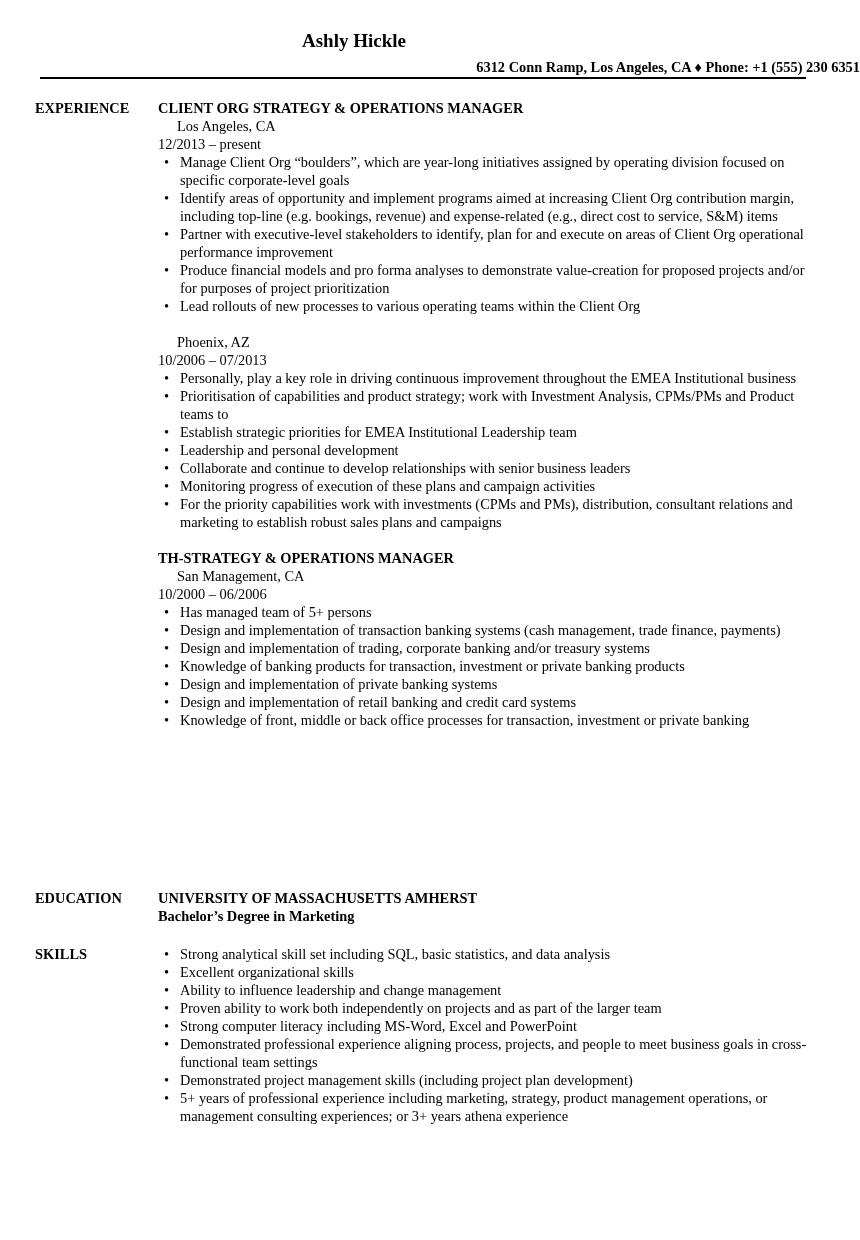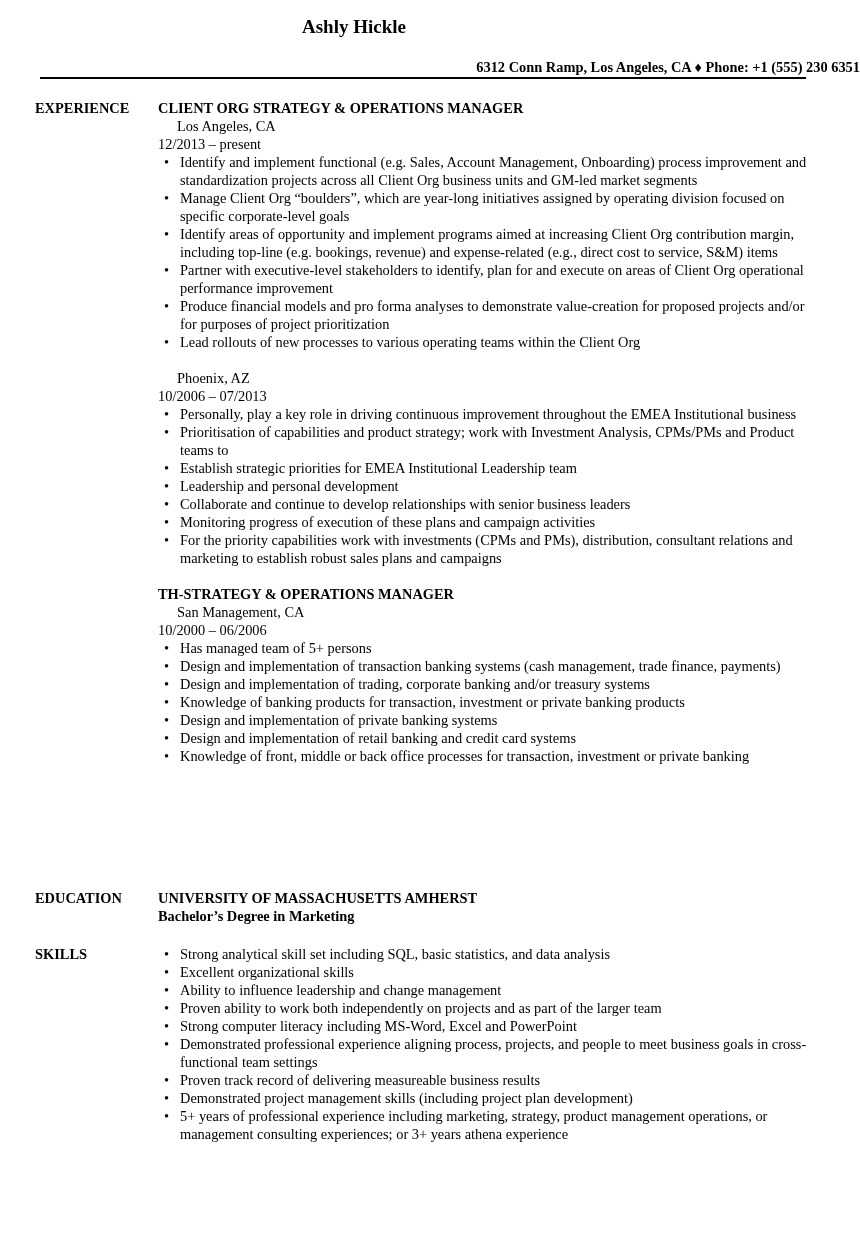--- a/index.html
+++ b/index.html
@@ -3,21 +3,21 @@
 <meta charset="utf-8">
 <style>
   html, body { margin: 0; padding: 0; background: #ffffff; }
   body {
     width: 860px; height: 1240px; position: relative; overflow: hidden;
     font-family: "Liberation Serif", "DejaVu Serif", serif;
     color: #000; font-size: 14.4px; line-height: 18px;
   }
   .header { position: absolute; left: 0; top: 0; width: 860px; }
   .name {
-    position: absolute; top: 15px; left: 0; width: 708px; text-align: center;
+    position: absolute; top: 29px; left: 0; width: 708px; text-align: center;
     font-weight: bold; font-size: 19px; line-height: 24px;
   }
   .contact {
     position: absolute; top: 58px; left: 0; width: 860px; text-align: right;
     font-weight: bold; font-size: 14.4px; line-height: 18px;
   }
   .rule {
     position: absolute; top: 77px; left: 40px; width: 766px; height: 2px; background: #000;
   }
   .section { position: absolute; left: 0; width: 860px; }
@@ -47,21 +47,20 @@
 
 <div class="section" style="top:99px;">
   <div class="section-label">EXPERIENCE</div>
   <div class="section-body">
 
     <div class="job">
       <div class="job-title">CLIENT ORG STRATEGY &amp; OPERATIONS MANAGER</div>
       <div class="job-loc">Los Angeles, CA</div>
       <div class="job-dates">12/2013 – present</div>
       <ul>
-        <li>Identify and implement functional (e.g. Sales, Account Management, Onboarding) process improvement and standardization projects across all Client Org business units and GM-led market segments</li>
         <li>Manage Client Org “boulders”, which are year-long initiatives assigned by operating division focused on specific corporate-level goals</li>
         <li>Identify areas of opportunity and implement programs aimed at increasing Client Org contribution margin, including top-line (e.g. bookings, revenue) and expense-related (e.g., direct cost to service, S&amp;M) items</li>
         <li>Partner with executive-level stakeholders to identify, plan for and execute on areas of Client Org operational performance improvement</li>
         <li>Produce financial models and pro forma analyses to demonstrate value-creation for proposed projects and/or for purposes of project prioritization</li>
         <li>Lead rollouts of new processes to various operating teams within the Client Org</li>
       </ul>
     </div>
 
     <div class="job">
       <div class="job-loc">Phoenix, AZ</div>
@@ -106,18 +105,17 @@
 <div class="section" style="top:945px;">
   <div class="section-label">SKILLS</div>
   <div class="section-body">
     <ul>
       <li>Strong analytical skill set including SQL, basic statistics, and data analysis</li>
       <li>Excellent organizational skills</li>
       <li>Ability to influence leadership and change management</li>
       <li>Proven ability to work both independently on projects and as part of the larger team</li>
       <li>Strong computer literacy including MS-Word, Excel and PowerPoint</li>
       <li>Demonstrated professional experience aligning process, projects, and people to meet business goals in cross-functional team settings</li>
-      <li>Proven track record of delivering measureable business results</li>
       <li>Demonstrated project management skills (including project plan development)</li>
       <li>5+ years of professional experience including marketing, strategy, product management operations, or management consulting experiences; or 3+ years athena experience</li>
     </ul>
   </div>
 </div>
 
 </body></html>

